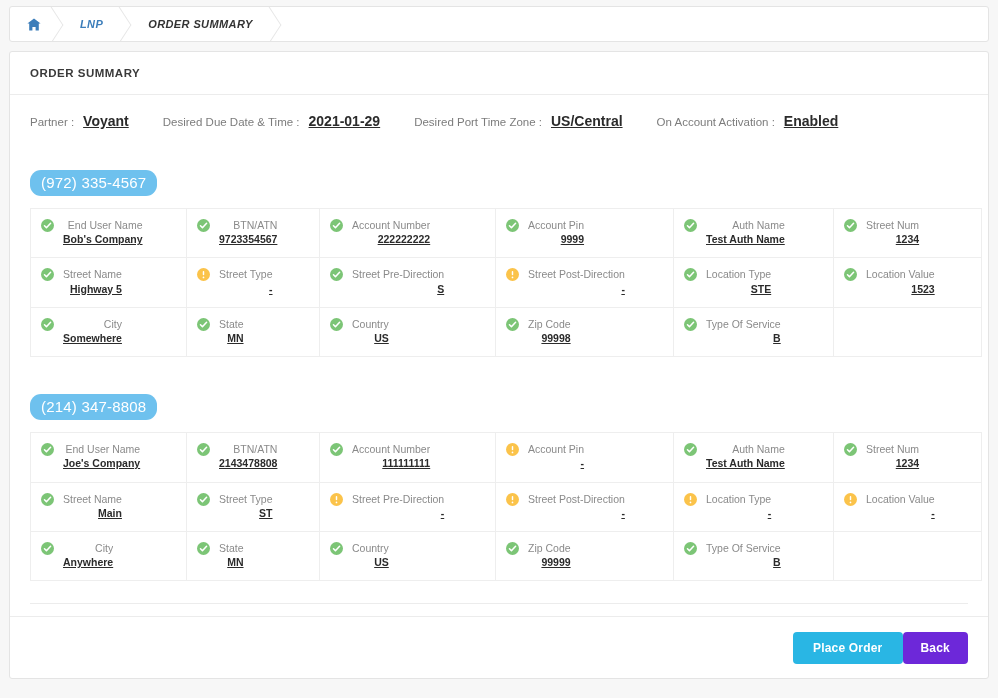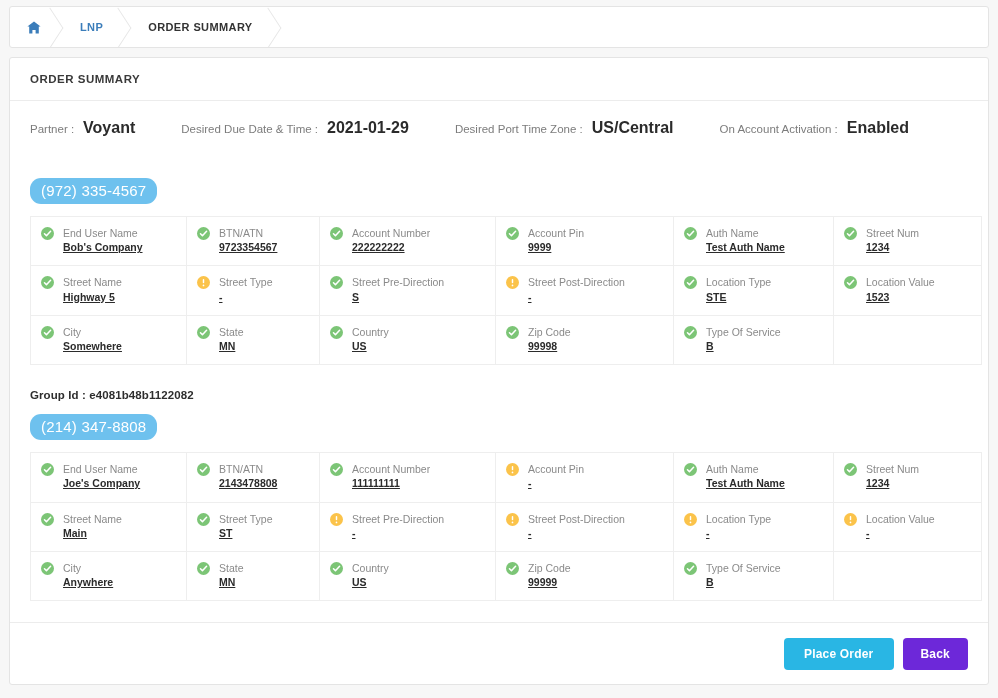--- a/index.html
+++ b/index.html
@@ -17,24 +17,25 @@
   
   .card {
     background: #ffffff;
     border: 1px solid #e4e4e4;
     border-radius: 3px;
   }
 
   
   .breadcrumb-card {
     margin: 6px 9px 0 9px;
-    height: 42px;
+    height: 36px;
     display: flex;
     align-items: stretch;
     overflow: hidden;
+    font-style: italic;
   }
   .crumb {
     position: relative;
     display: flex;
     align-items: center;
     padding: 0 26px 0 19px;
     font-size: 11px;
     font-weight: bold;
     letter-spacing: .4px;
     text-decoration: none;
@@ -83,30 +84,31 @@
   .panel-body {
     flex: 1;
     padding: 18px 20px 0 20px;
     overflow: hidden;
   }
 
   
   .meta-row {
     display: flex;
     align-items: baseline;
-    gap: 16px;
+    gap: 4px;
     padding-bottom: 4px;
   }
   .meta-item { display: flex; align-items: baseline; margin-right: 30px; white-space: nowrap; }
   .meta-label { color: #7c7c7c; font-size: 11.5px; }
   .meta-value {
     margin-left: 9px;
-    font-size: 16px;
+    font-size: 14px;
     font-weight: bold;
     color: #2b2b2b;
+    text-decoration: underline;
   }
 
   
   .group { margin-top: 24px; }
   .group-id {
     font-size: 11.5px;
     font-weight: bold;
     color: #2e2e2e;
     letter-spacing: .1px;
   }
@@ -127,20 +129,21 @@
     width: 951px;
     border: 1px solid #e8e8e8;
     border-collapse: collapse;
     table-layout: fixed;
   }
   .vtable td {
     border: 1px solid #eeeeee;
     padding: 9px 10px 10px 10px;
     vertical-align: top;
     height: 43px;
+    text-align: right;
   }
   .vtable td.empty { border-left-color: #eeeeee; }
   .cell { display: flex; align-items: flex-start; gap: 9px; }
   .cell-text { min-width: 0; }
   .cell-label {
     display: block;
     font-size: 10.5px;
     color: #8a8a8a;
     line-height: 1.35;
     white-space: nowrap;
@@ -169,21 +172,20 @@
     letter-spacing: .4px;
     color: #3a3a3a;
   }
   .panel-foot {
     border-top: 1px solid #ececec;
     height: 62px;
     display: flex;
     align-items: center;
     justify-content: flex-end;
     padding: 0 20px;
-    gap: 9px;
   }
   .btn {
     border: none;
     border-radius: 4px;
     color: #ffffff;
     font-family: "Liberation Sans", sans-serif;
     font-size: 12px;
     font-weight: bold;
     letter-spacing: .2px;
     cursor: pointer;
@@ -453,21 +455,21 @@
                     <span class="cell-text">
                       <span class="cell-label">Type Of Service</span>
                       <span class="cell-value">B</span>
                     </span>
                   </div>
                 </td>
                 <td class="empty">&nbsp;</td>
               </tr>
             </tbody>
           </table></div>
-        <div class="group"><div class="group-id">Group Id : e4081b48b1122082</div><span class="phone-badge">(214) 347-8808</span><table class="vtable">
+        <div class="group"><span class="phone-badge">(214) 347-8808</span><table class="vtable">
             <colgroup>
               <col style="width: 156px;">
               <col style="width: 133px;">
               <col style="width: 176px;">
               <col style="width: 178px;">
               <col style="width: 160px;">
               <col style="width: 148px;">
             </colgroup>
             <tbody>
               <tr>

